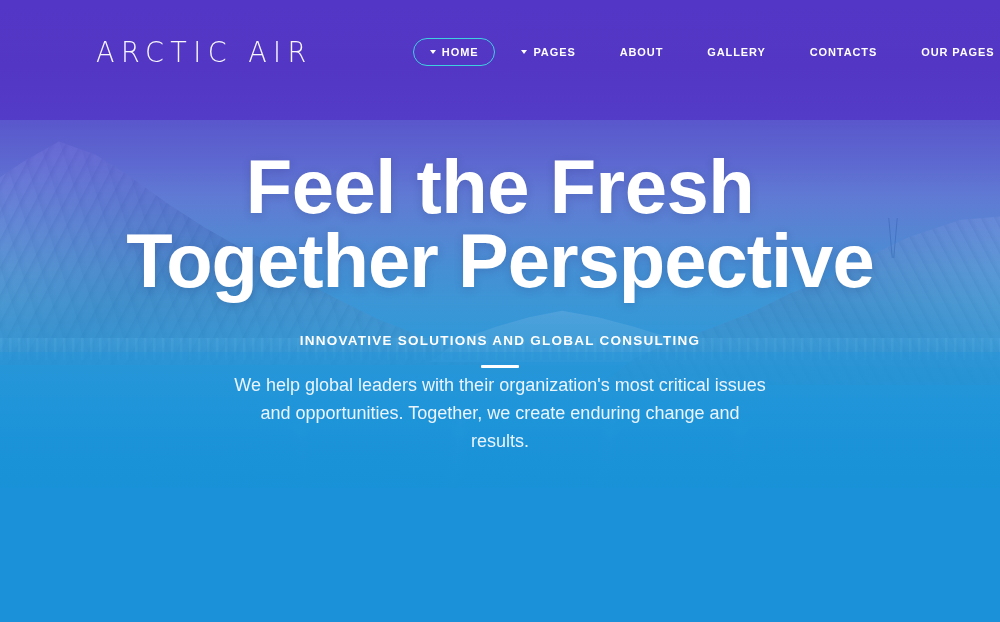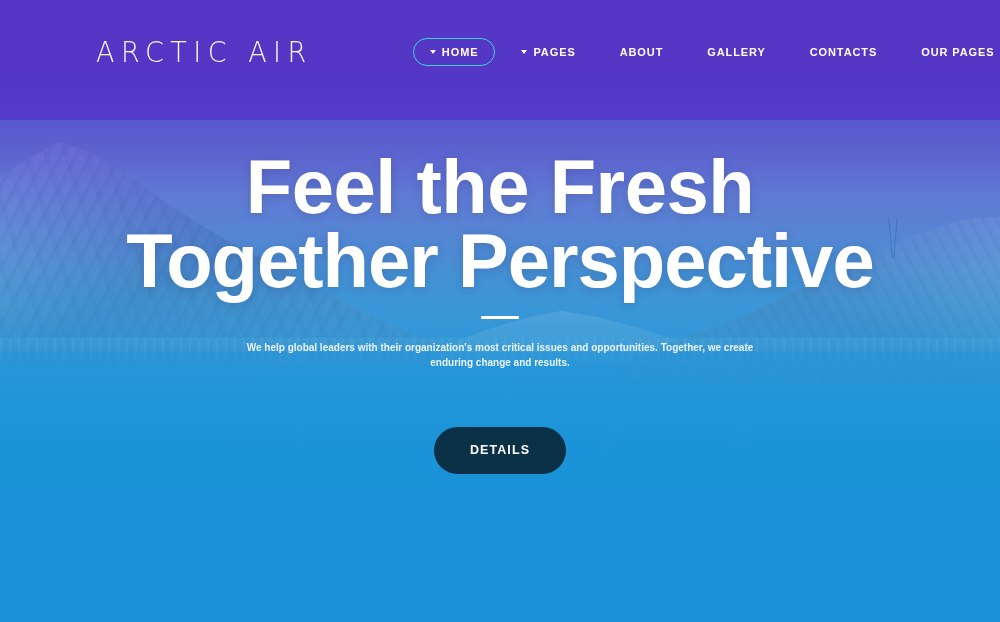--- a/index.html
+++ b/index.html
@@ -328,26 +328,26 @@
 
   .divider {
     width: 38px;
     height: 3px;
     background: #ffffff;
     margin: 17px auto 0;
     border-radius: 1px;
   }
 
   .lead {
-    margin: 21px auto 0;
+    margin: 4px auto 0;
     max-width: 540px;
     color: #eaf4fd;
-    font-size: 10px;
+    font-size: 18px;
     line-height: 1.55;
-    font-weight: 700;
+    font-weight: 400;
   }
 
   .cta-row {
     margin-top: 44px;
     display: flex;
     justify-content: center;
     gap: 22px;
   }
 
   .btn {
@@ -452,20 +452,21 @@
     </div>
   </div>
 
   <div class="hero">
 
     <div class="headline">
       <div class="l1">Feel the Fresh</div>
       <div class="l2">Together Perspective</div>
     </div>
 
+    <div class="subtitle">INNOVATIVE SOLUTIONS AND GLOBAL CONSULTING</div>
 
     <div class="divider"></div>
 
     <p class="lead">We help global leaders with their organization's most critical issues and opportunities. Together, we create enduring change and results.</p>
 
     <div class="cta-row">
       <button class="btn btn-primary">DETAILS</button>
     </div>
 
   </div>

